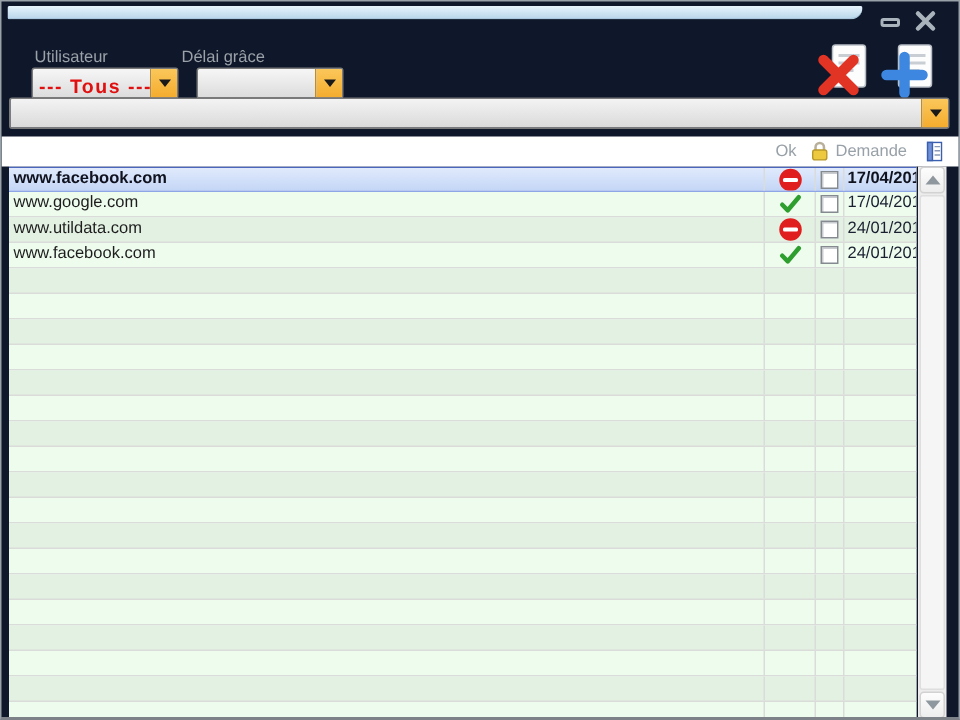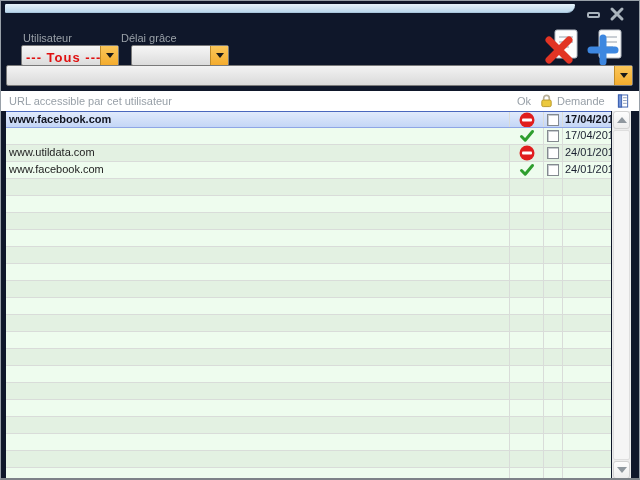--- a/index.html
+++ b/index.html
@@ -121,21 +121,20 @@
   </button>
 
   <div class="combo combo-url">
     <span class="combo-value" style="text-align:left"></span>
     <span class="combo-arrow">
         <span class="tri-down"></span>
       </span>
   </div>
 
   <div class="grid-header">
-    <span class="gh-text gh-url">URL accessible par cet utilisateur</span>
     <span class="gh-text gh-ok">Ok</span>
     <svg class="gh-lock" viewBox="0 0 16 16" width="15" height="15">
       <path d="M5 8 V5.5 a3 3 0 0 1 6 0 V8" fill="none" stroke="#b8b09a" stroke-width="1.8"></path>
       <rect x="3" y="7.5" width="10" height="7" rx="1.5" fill="#ecc93e" stroke="#b8982a"></rect>
     </svg>
     <span class="gh-text gh-demande">Demande</span>
     <svg class="gh-grid-icon" viewBox="0 0 14 15" width="13" height="14">
       <rect x="1.5" y="1" width="10" height="13" fill="#fff" stroke="#3a5fae"></rect>
       <rect x="1.5" y="1" width="3.5" height="13" fill="#6f8fd6" stroke="#3a5fae"></rect>
       <path d="M6.5 4 h4 M6.5 7 h4 M6.5 10 h4" stroke="#8a9ab8" stroke-width="1"></path>
@@ -150,20 +149,21 @@
             <circle cx="8" cy="8" r="7.5" fill="#e01e1e"></circle>
             <rect x="3" y="6.6" width="10" height="2.8" rx="1" fill="#fff"></rect>
           </svg>
         </div>
         <div class="cell c-cb">
           <span class="checkbox"></span>
         </div>
         <div class="cell c-dm">17/04/2012</div>
       </div>
       <div class="row even">
+        <div class="cell c-url">www.google.com</div>
         <div class="cell c-ok">
           <svg viewBox="0 0 16 16" width="16" height="16">
             <path d="M2.5 8.5 L6.2 12.2 L13.5 3.5" stroke="#2e9e2e" stroke-width="3" fill="none" stroke-linecap="round" stroke-linejoin="round"></path>
           </svg>
         </div>
         <div class="cell c-cb">
           <span class="checkbox"></span>
         </div>
         <div class="cell c-dm">17/04/201</div>
       </div>

